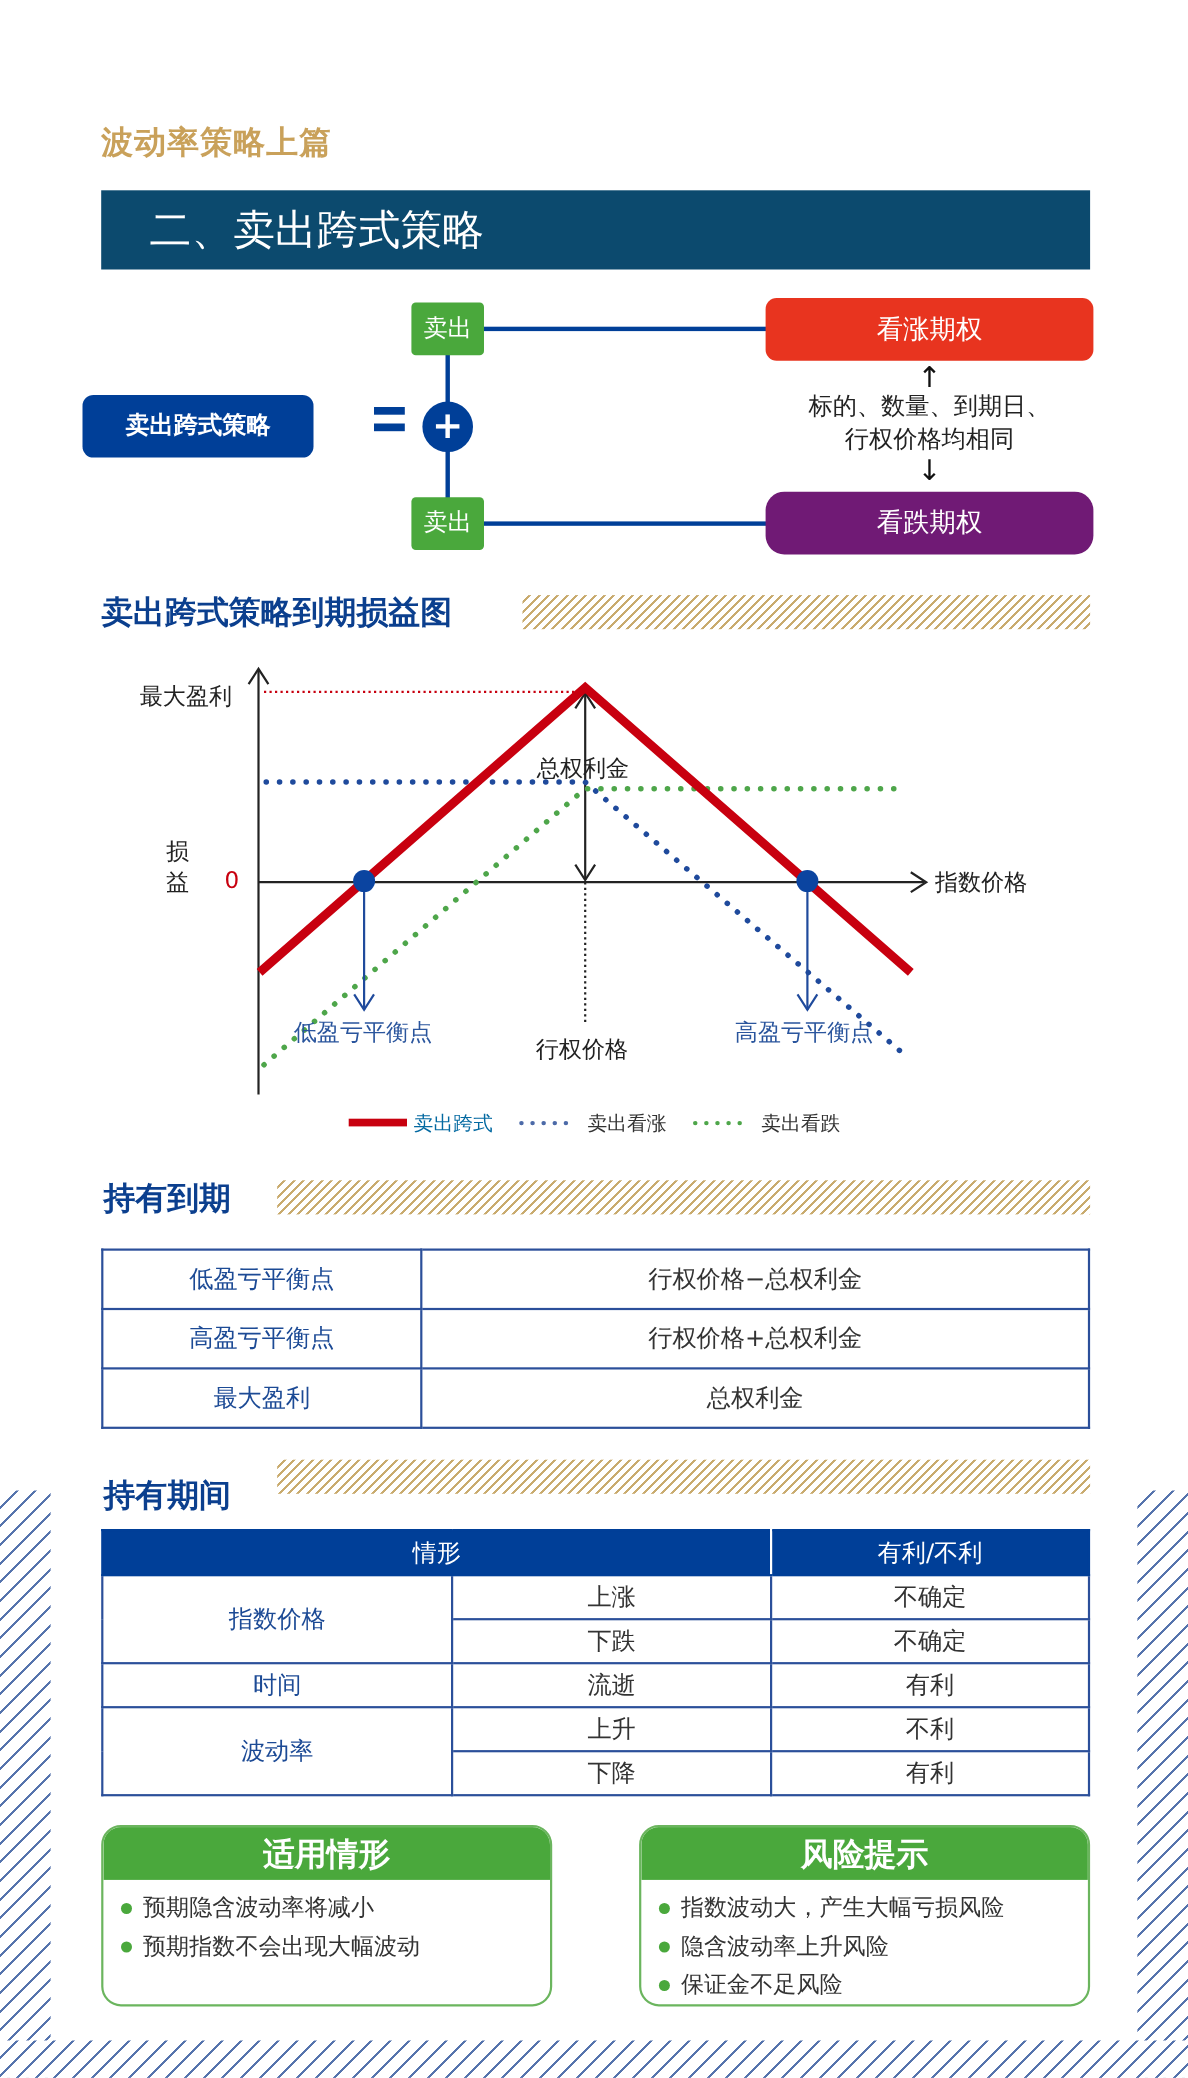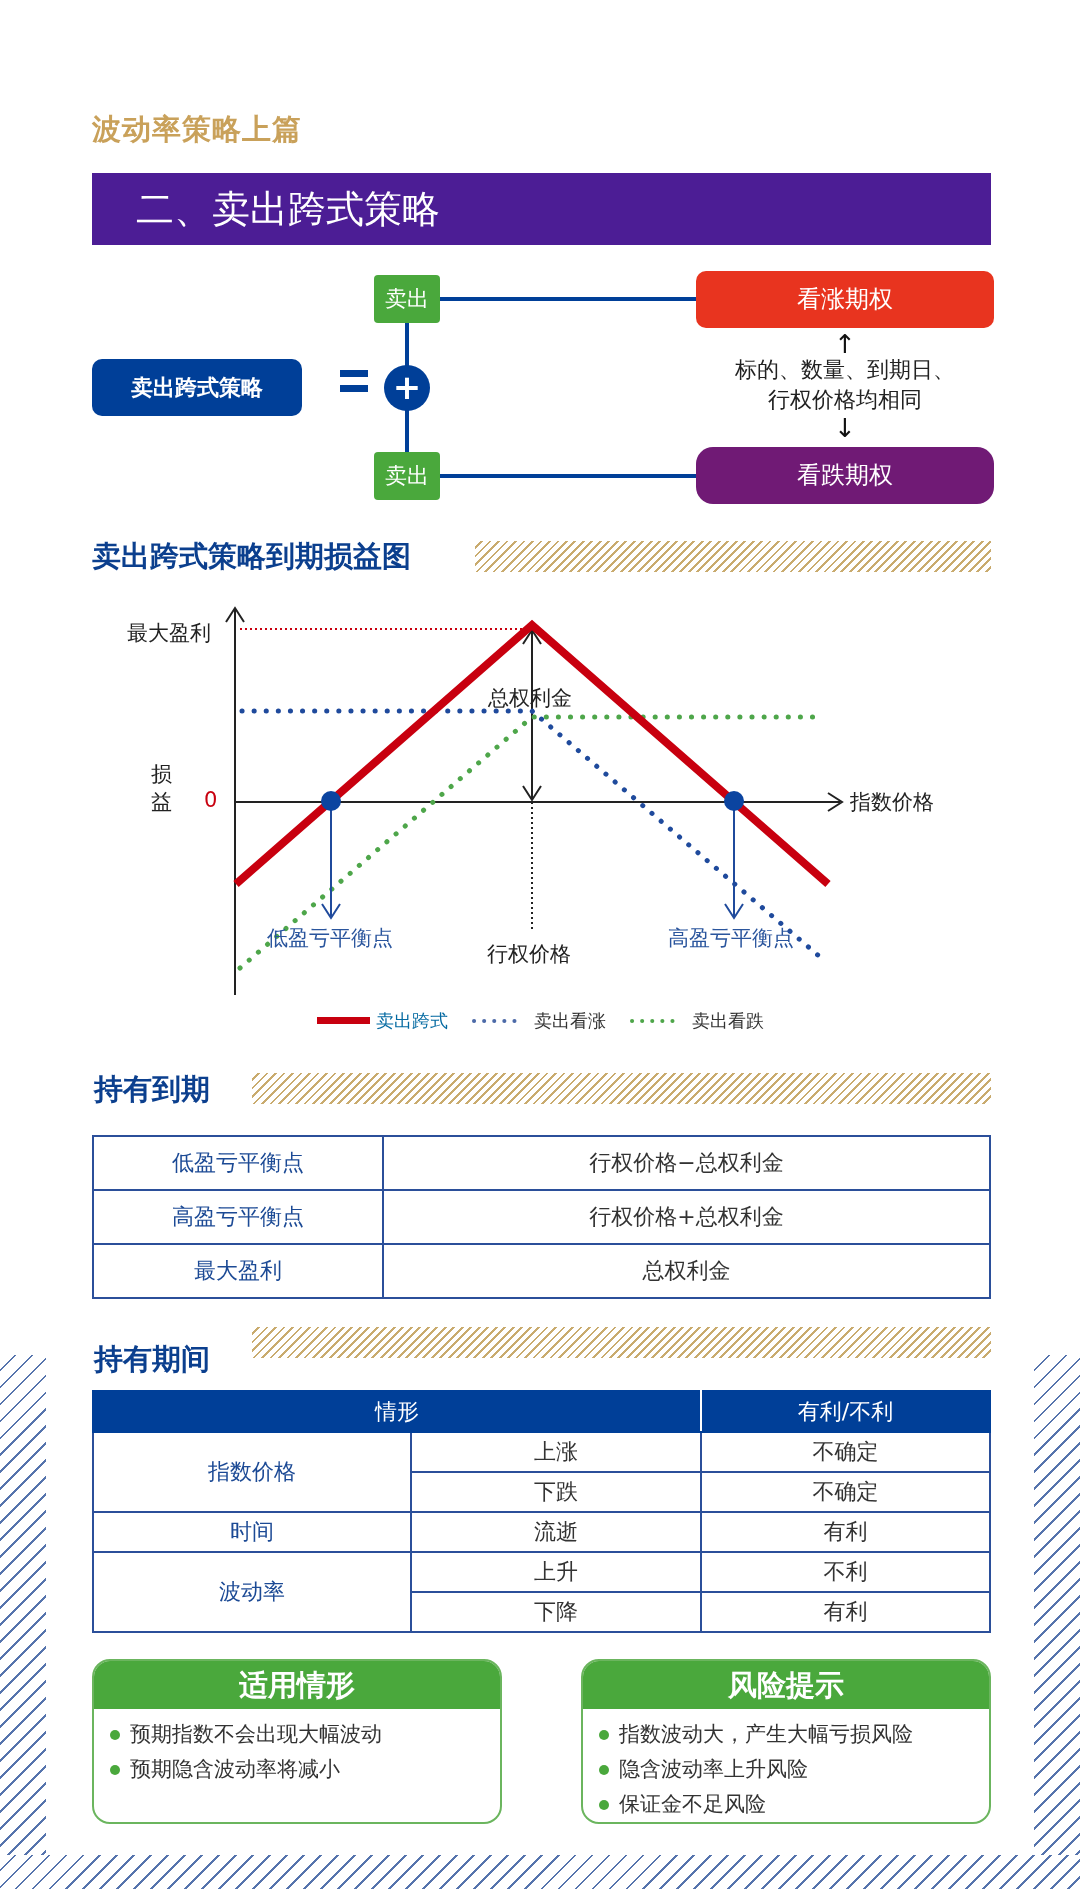--- a/index.html
+++ b/index.html
@@ -10,25 +10,25 @@
   .stripe-band {
     position: absolute;
     background-image: repeating-linear-gradient(135deg, #ffffff 0 10px, #5674ad 10px 12px);
   }
   .stripe-gold {
     background-image: repeating-linear-gradient(135deg, #ffffff 0 4px, #c9ab6e 4px 6px);
   }
 
   .series-title { left: 92px; top: 110px; font-size: 29px; font-weight: bold; color: #c9a15a; letter-spacing: 1px; }
 
-  .banner { left: 92px; top: 173px; width: 899px; height: 72px; background: #4c1d95; color: #fff;
+  .banner { left: 92px; top: 173px; width: 899px; height: 72px; background: #0c4a6e; color: #fff;
             font-size: 38px; padding-left: 44px; line-height: 72px; }
 
   
-  .strategy-pill { left: 92px; top: 359px; width: 210px; height: 57px; background: #003f98; color: #fff;
+  .strategy-pill { left: 75px; top: 359px; width: 210px; height: 57px; background: #003f98; color: #fff;
                    border-radius: 10px; font-size: 22px; font-weight: bold; text-align: center; line-height: 57px; }
   .equals { left: 340px; top: 370px; width: 28px; height: 30px; }
   .equals span { display: block; width: 28px; height: 7px; background: #003f98; margin-bottom: 8px; }
   .plus-circle { left: 384px; top: 365px; width: 46px; height: 46px; border-radius: 50%; background: #003f98;
                  color: #fff; font-size: 34px; text-align: center; line-height: 44px; font-weight: bold; }
   .vline { background: #003f98; width: 4px; }
   .hline { background: #003f98; height: 4px; }
   .sell-tag { width: 66px; height: 48px; background: #4aa83c; color: #fff; border-radius: 4px;
               font-size: 22px; text-align: center; line-height: 48px; }
   .option-box { width: 298px; height: 57px; border-radius: 10px; color: #fff; font-size: 24px;
@@ -214,22 +214,22 @@
   <tr>
     <td class="sub">下降</td>
     <td>有利</td>
   </tr>
 </tbody>
   </table>
 
 <div class="abs card" style="left:92px;top:1659px;">
   <div class="card-head">适用情形</div>
   <ul class="card-list">
+    <li><span class="dot"></span><span>预期隐含波动率将减小</span></li>
     <li><span class="dot"></span><span>预期指数不会出现大幅波动</span></li>
-    <li><span class="dot"></span><span>预期隐含波动率将减小</span></li>
   </ul>
 </div>
 
 <div class="abs card" style="left:581px;top:1659px;">
   <div class="card-head">风险提示</div>
   <ul class="card-list">
     <li><span class="dot"></span><span>指数波动大，产生大幅亏损风险</span></li>
     <li><span class="dot"></span><span>隐含波动率上升风险</span></li>
     <li><span class="dot"></span><span>保证金不足风险</span></li>
   </ul>

